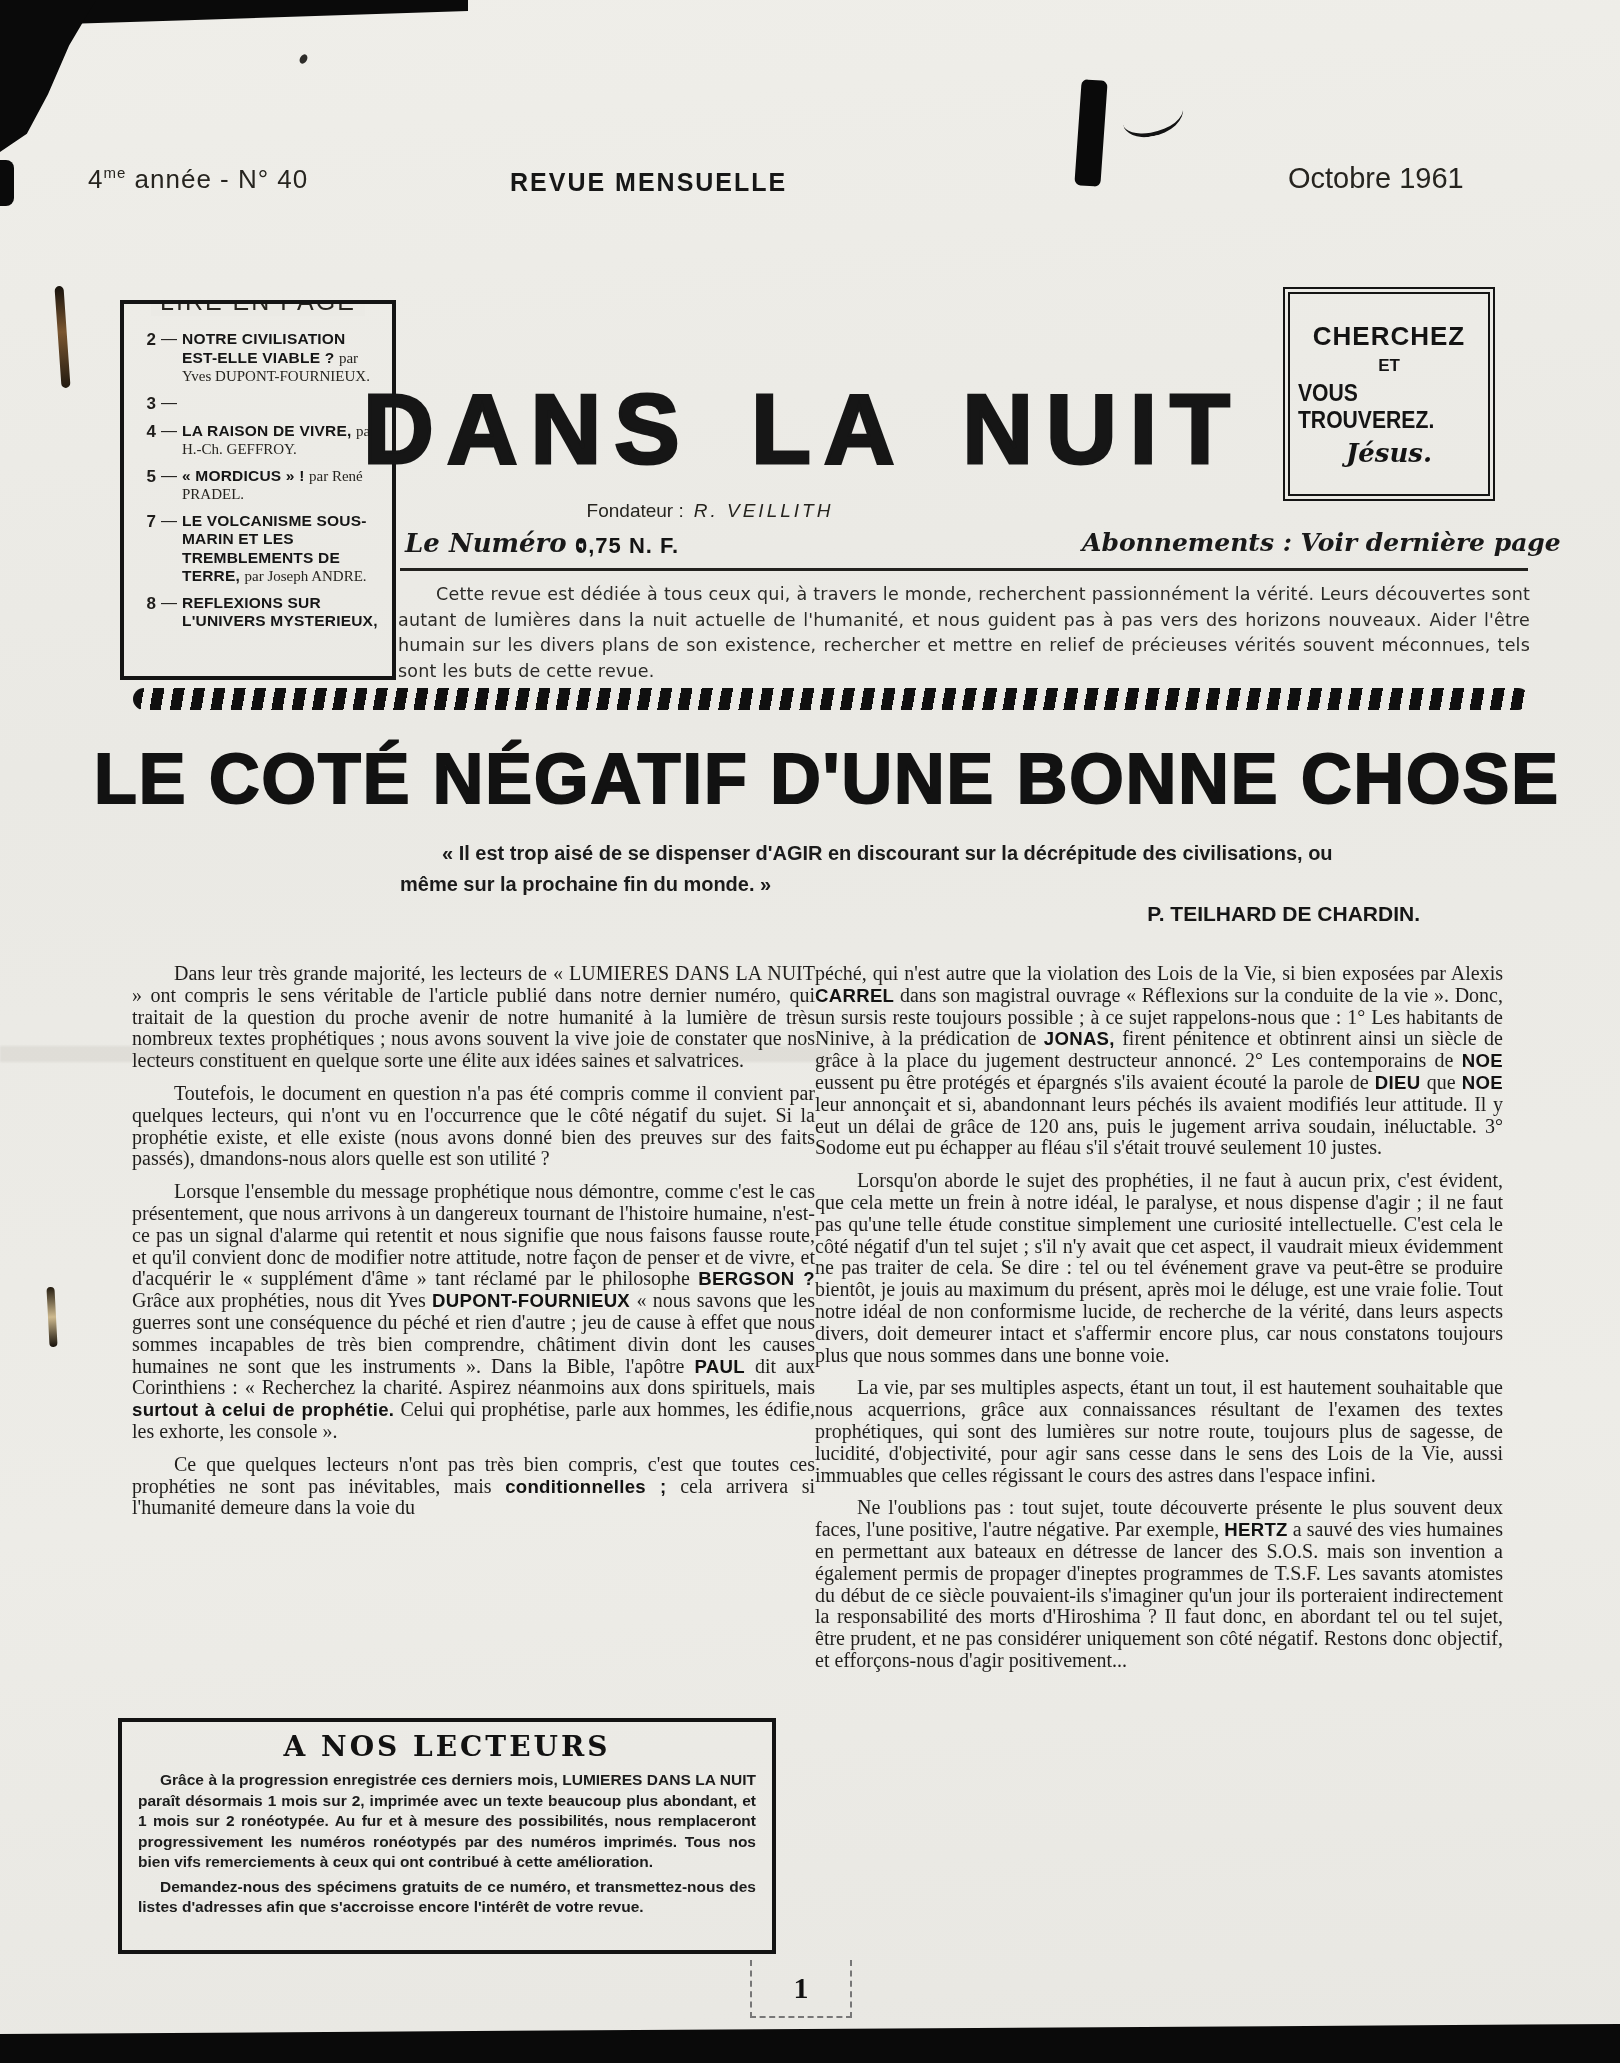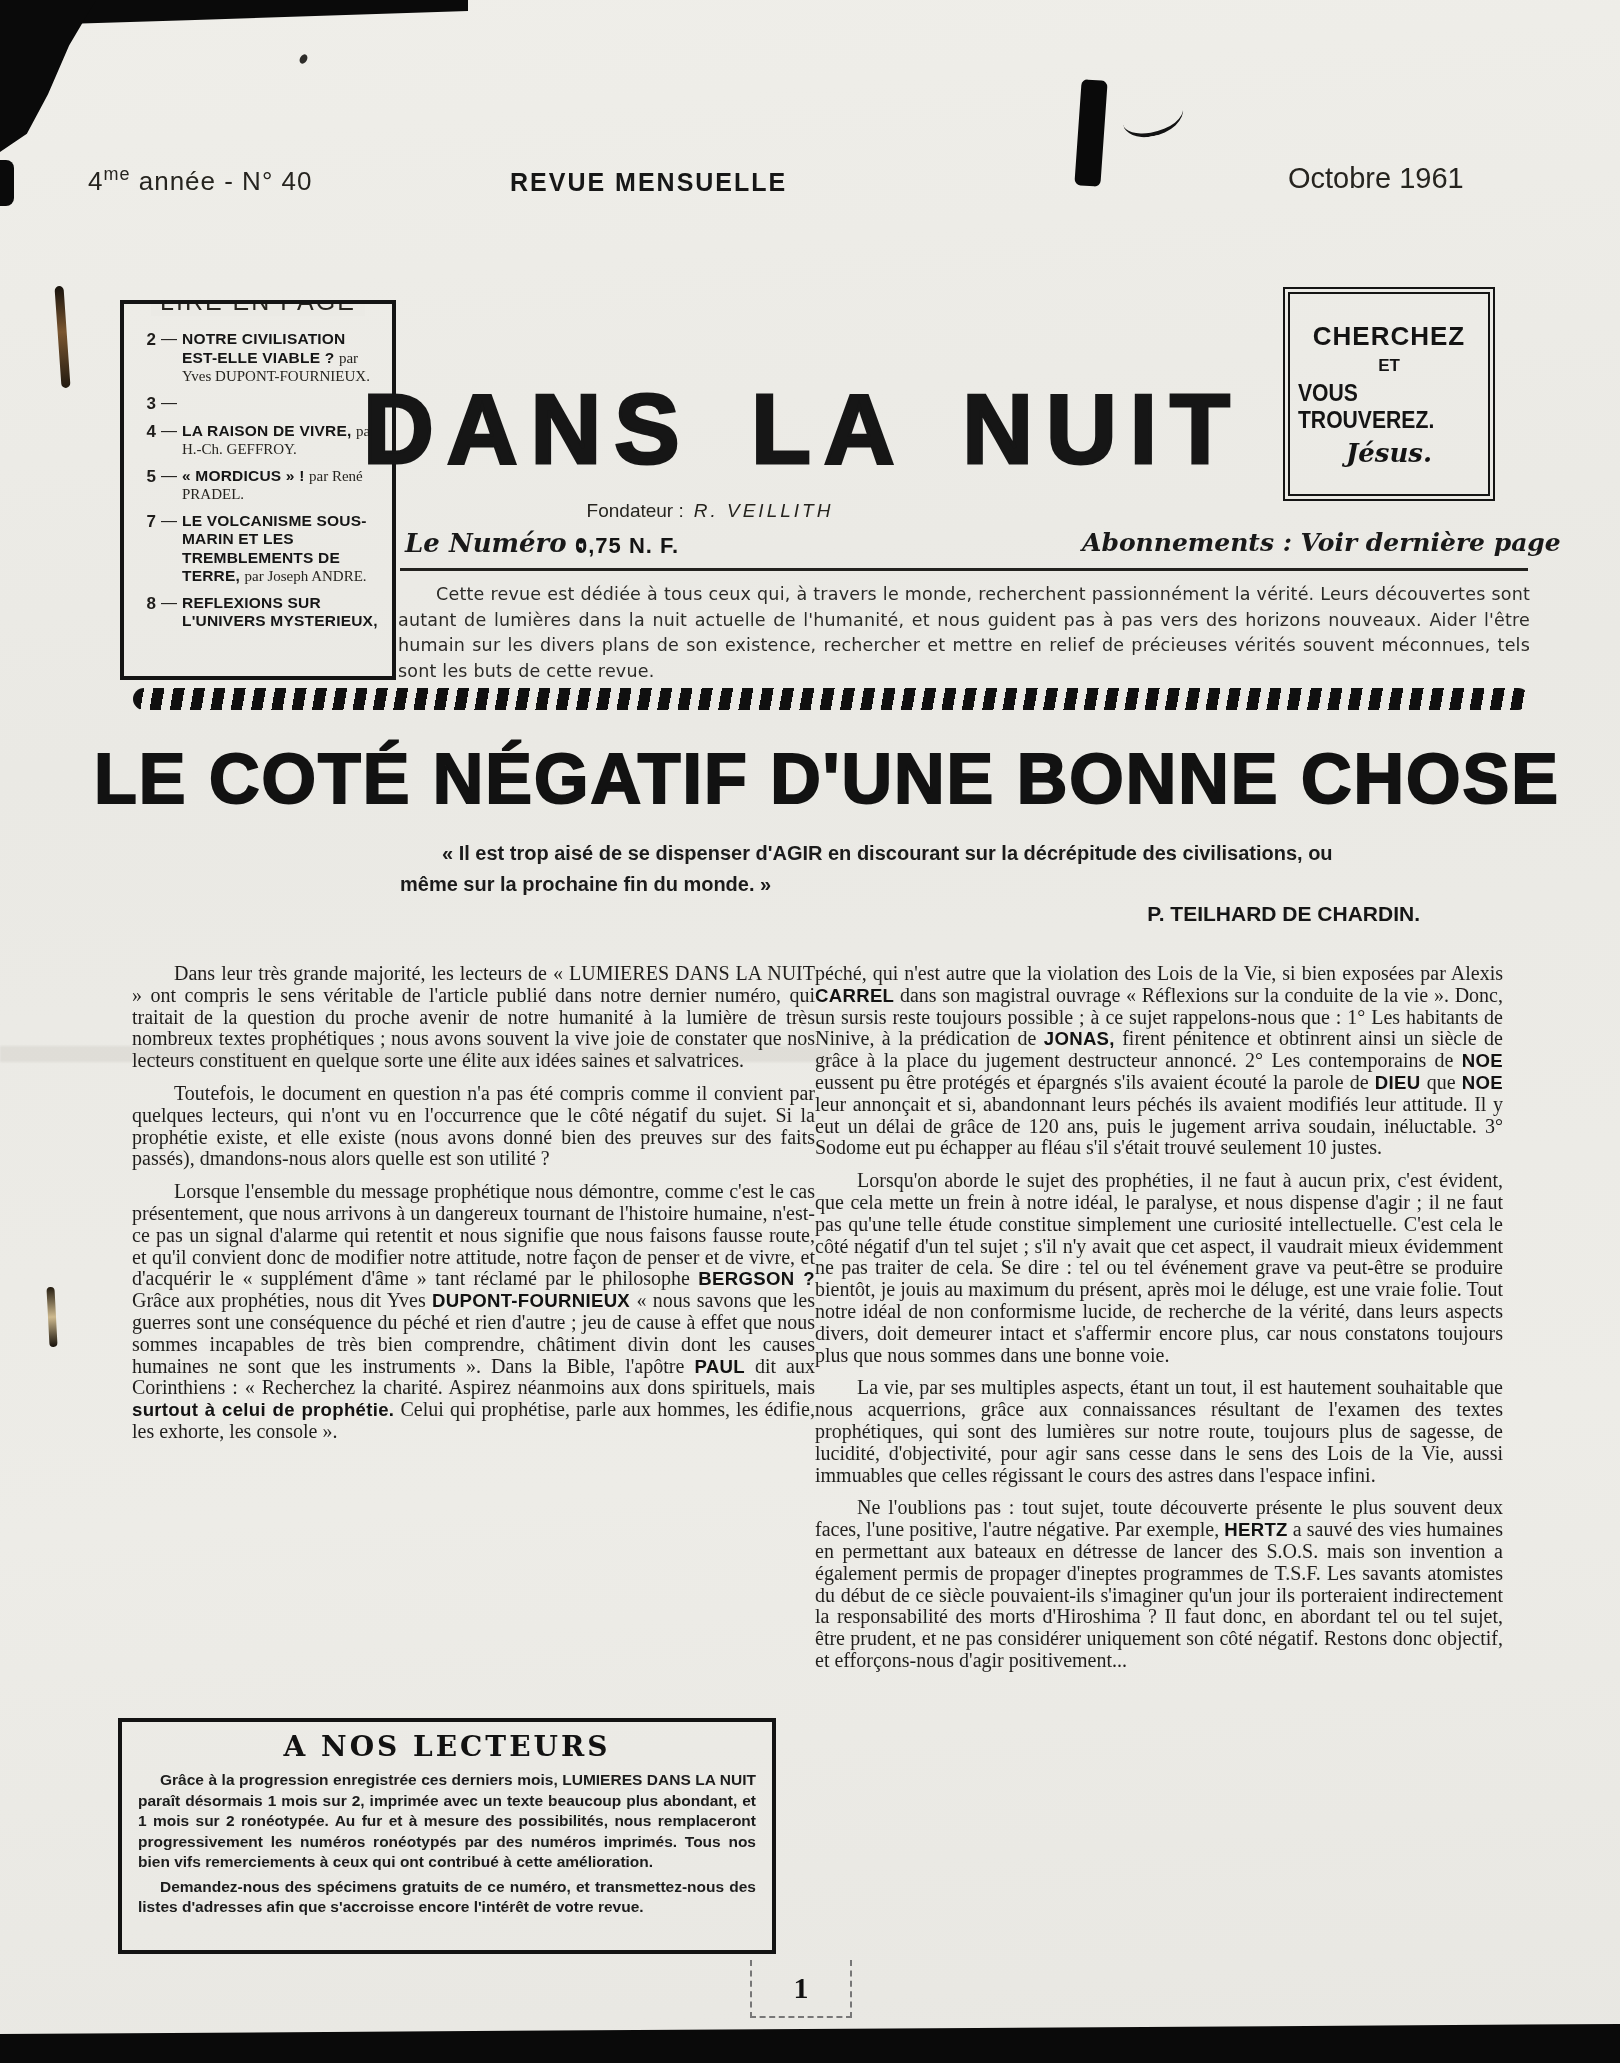--- a/index.html
+++ b/index.html
@@ -22,21 +22,21 @@
            background:linear-gradient(180deg,#241c10,#cdb98e 50%,#17110a);}
   .speck1{left:300px;top:54px;width:7px;height:10px;border-radius:50%;background:#2e2c29;transform:rotate(30deg);}
   .crease{left:0;top:1046px;width:830px;height:16px;background:rgba(120,110,95,0.10);filter:blur(1px);}
   .m-bottombar{left:0;top:2022px;width:1620px;height:41px;clip-path:polygon(0 12px,100% 2px,100% 100%,0 100%);}
   .pagenum-box{left:750px;top:1960px;width:98px;height:56px;border:2px dashed #777;border-top:none;
                display:flex;align-items:center;justify-content:center;}
   .pagenum{font:bold 30px "Liberation Serif",serif;color:#111;}
 
   
   .edition{left:88px;top:164px;font:26px "Liberation Sans",sans-serif;color:#26241f;letter-spacing:1px;}
-  .edition sup{font-size:18px;}
+  .edition sup{font-size:15px;}
   .kind{left:510px;top:168px;font:bold 25px "Liberation Sans",sans-serif;letter-spacing:2px;color:#171717;}
   .date{left:1288px;top:162px;font:29px "Liberation Sans",sans-serif;color:#26241f;}
 
   
   .toc{left:120px;top:300px;width:268px;height:372px;border:4px solid #141414;overflow:hidden;}
   .toc-title{position:absolute;top:-17px;left:50%;transform:translateX(-50%);background:#ebeae5;
              padding:0 9px;font:25px "Liberation Sans",sans-serif;letter-spacing:2px;color:#26241f;white-space:nowrap;}
   .toc-list{padding:26px 8px 0 12px;}
   .toc-item{display:flex;gap:5px;margin-bottom:8px;line-height:18.5px;}
   .toc-num{font:bold 17px "Liberation Sans",sans-serif;width:20px;text-align:right;flex:none;}
@@ -171,20 +171,21 @@
   <div class="abs quote">
     <div class="l1">« Il est trop aisé de se dispenser d'AGIR en discourant sur la décrépitude des civilisations, ou</div>
     <div class="l2">même sur la prochaine fin du monde. »</div>
   </div>
   <div class="abs quote-author">P. TEILHARD DE CHARDIN.</div>
 
   <div class="col col-left" id="col-left">
       <p class="indent"><span>Dans leur très grande majorité, les lecteurs de « LUMIERES DANS LA NUIT » ont compris le sens véritable de l'article publié dans notre dernier numéro, qui traitait de la question du proche avenir de notre humanité à la lumière de très nombreux textes prophétiques ; nous avons souvent la vive joie de constater que nos lecteurs constituent en quelque sorte une élite aux idées saines et salvatrices.</span></p>
       <p class="indent"><span>Toutefois, le document en question n'a pas été compris comme il convient par quelques lecteurs, qui n'ont vu en l'occurrence que le côté négatif du sujet. Si la prophétie existe, et elle existe (nous avons donné bien des preuves sur des faits passés), dmandons-nous alors quelle est son utilité ?</span></p>
       <p class="indent"><span>Lorsque l'ensemble du message prophétique nous démontre, comme c'est le cas présentement, que nous arrivons à un dangereux tournant de l'histoire humaine, n'est-ce pas un signal d'alarme qui retentit et nous signifie que nous faisons fausse route, et qu'il convient donc de modifier notre attitude, notre façon de penser et de vivre, et d'acquérir le « supplément d'âme » tant réclamé par le philosophe </span><span class="b">BERGSON ?</span><span> Grâce aux prophéties, nous dit Yves </span><span class="b">DUPONT-FOURNIEUX</span><span> « nous savons que les guerres sont une conséquence du péché et rien d'autre ; jeu de cause à effet que nous sommes incapables de très bien comprendre, châtiment divin dont les causes humaines ne sont que les instruments ». Dans la Bible, l'apôtre </span><span class="b">PAUL</span><span> dit aux Corinthiens : « Recherchez la charité. Aspirez néanmoins aux dons spirituels, mais </span><span class="b">surtout à celui de prophétie.</span><span> Celui qui prophétise, parle aux hommes, les édifie, les exhorte, les console ».</span></p>
+      <p class="indent"><span>Ce que quelques lecteurs n'ont pas très bien compris, c'est que toutes ces prophéties ne sont pas inévitables, mais </span><span class="b">conditionnelles ;</span><span> cela arrivera si l'humanité demeure dans la voie du</span></p>
     </div>
   <div class="col col-right" id="col-right">
       <p><span>péché, qui n'est autre que la violation des Lois de la Vie, si bien exposées par Alexis </span><span class="b">CARREL</span><span> dans son magistral ouvrage « Réflexions sur la conduite de la vie ». Donc, un sursis reste toujours possible ; à ce sujet rappelons-nous que : 1° Les habitants de Ninive, à la prédication de </span><span class="b">JONAS,</span><span> firent pénitence et obtinrent ainsi un siècle de grâce à la place du jugement destructeur annoncé. 2° Les contemporains de </span><span class="b">NOE</span><span> eussent pu être protégés et épargnés s'ils avaient écouté la parole de </span><span class="b">DIEU</span><span> que </span><span class="b">NOE</span><span> leur annonçait et si, abandonnant leurs péchés ils avaient modifiés leur attitude. Il y eut un délai de grâce de 120 ans, puis le jugement arriva soudain, inéluctable. 3° Sodome eut pu échapper au fléau s'il s'était trouvé seulement 10 justes.</span></p>
       <p class="indent"><span>Lorsqu'on aborde le sujet des prophéties, il ne faut à aucun prix, c'est évident, que cela mette un frein à notre idéal, le paralyse, et nous dispense d'agir ; il ne faut pas qu'une telle étude constitue simplement une curiosité intellectuelle. C'est cela le côté négatif d'un tel sujet ; s'il n'y avait que cet aspect, il vaudrait mieux évidemment ne pas traiter de cela. Se dire : tel ou tel événement grave va peut-être se produire bientôt, je jouis au maximum du présent, après moi le déluge, est une vraie folie. Tout notre idéal de non conformisme lucide, de recherche de la vérité, dans leurs aspects divers, doit demeurer intact et s'affermir encore plus, car nous constatons toujours plus que nous sommes dans une bonne voie.</span></p>
       <p class="indent"><span>La vie, par ses multiples aspects, étant un tout, il est hautement souhaitable que nous acquerrions, grâce aux connaissances résultant de l'examen des textes prophétiques, qui sont des lumières sur notre route, toujours plus de sagesse, de lucidité, d'objectivité, pour agir sans cesse dans le sens des Lois de la Vie, aussi immuables que celles régissant le cours des astres dans l'espace infini.</span></p>
       <p class="indent"><span>Ne l'oublions pas : tout sujet, toute découverte présente le plus souvent deux faces, l'une positive, l'autre négative. Par exemple, </span><span class="b">HERTZ</span><span> a sauvé des vies humaines en permettant aux bateaux en détresse de lancer des S.O.S. mais son invention a également permis de propager d'ineptes programmes de T.S.F. Les savants atomistes du début de ce siècle pouvaient-ils s'imaginer qu'un jour ils porteraient indirectement la responsabilité des morts d'Hiroshima ? Il faut donc, en abordant tel ou tel sujet, être prudent, et ne pas considérer uniquement son côté négatif. Restons donc objectif, et efforçons-nous d'agir positivement...</span></p>
     </div>
 
   <div class="abs readers">
     <div class="readers-title">A NOS LECTEURS</div>

